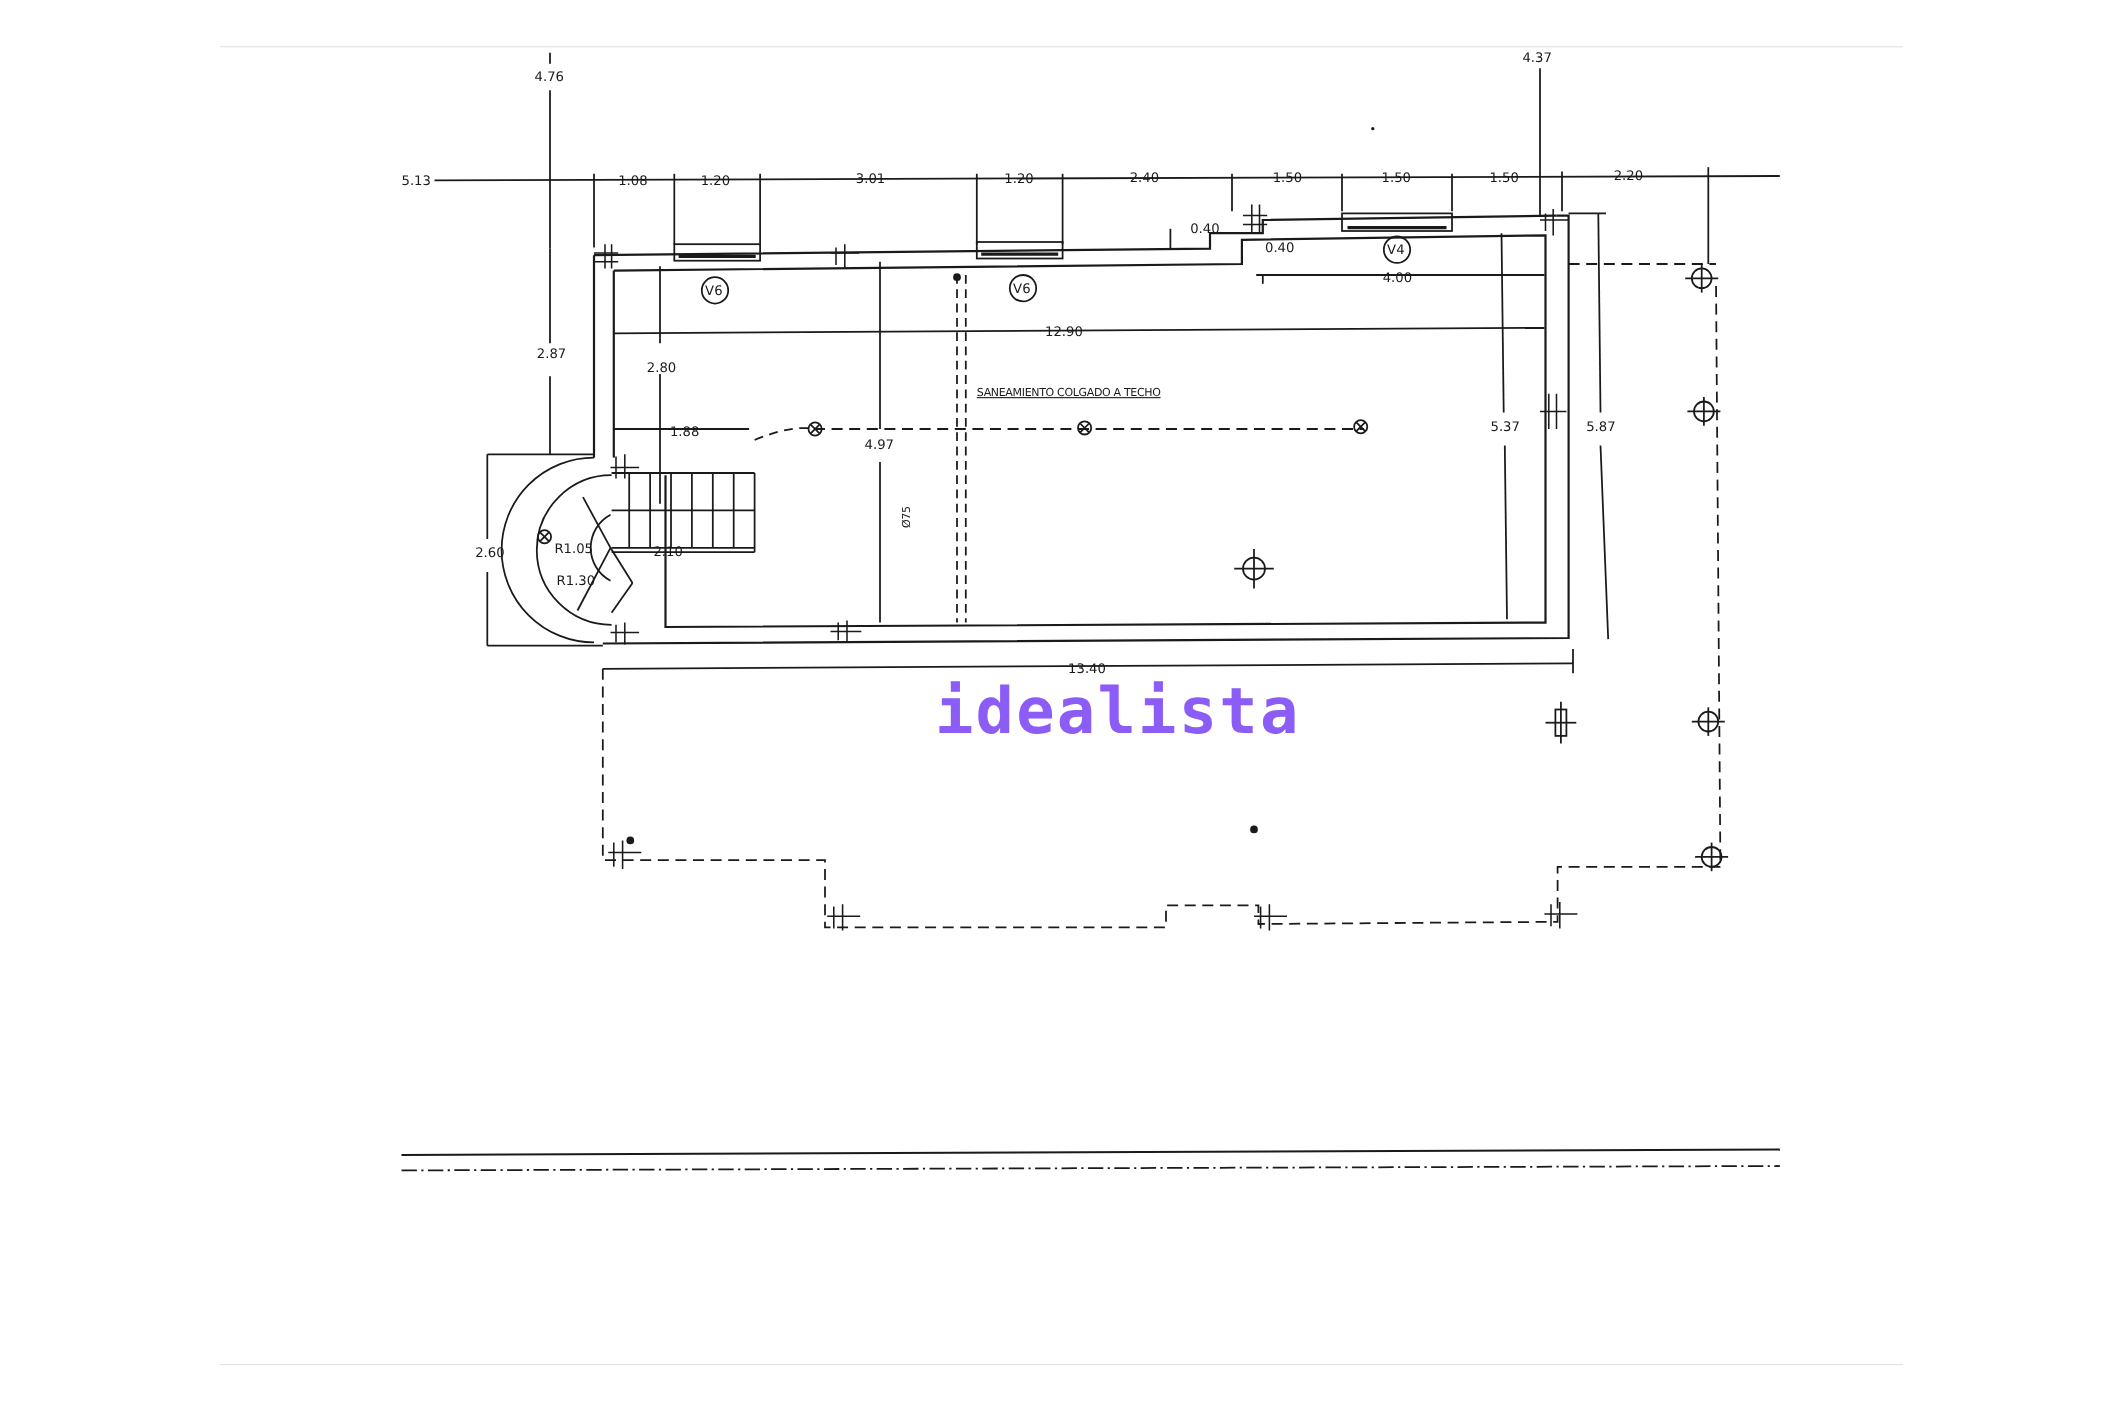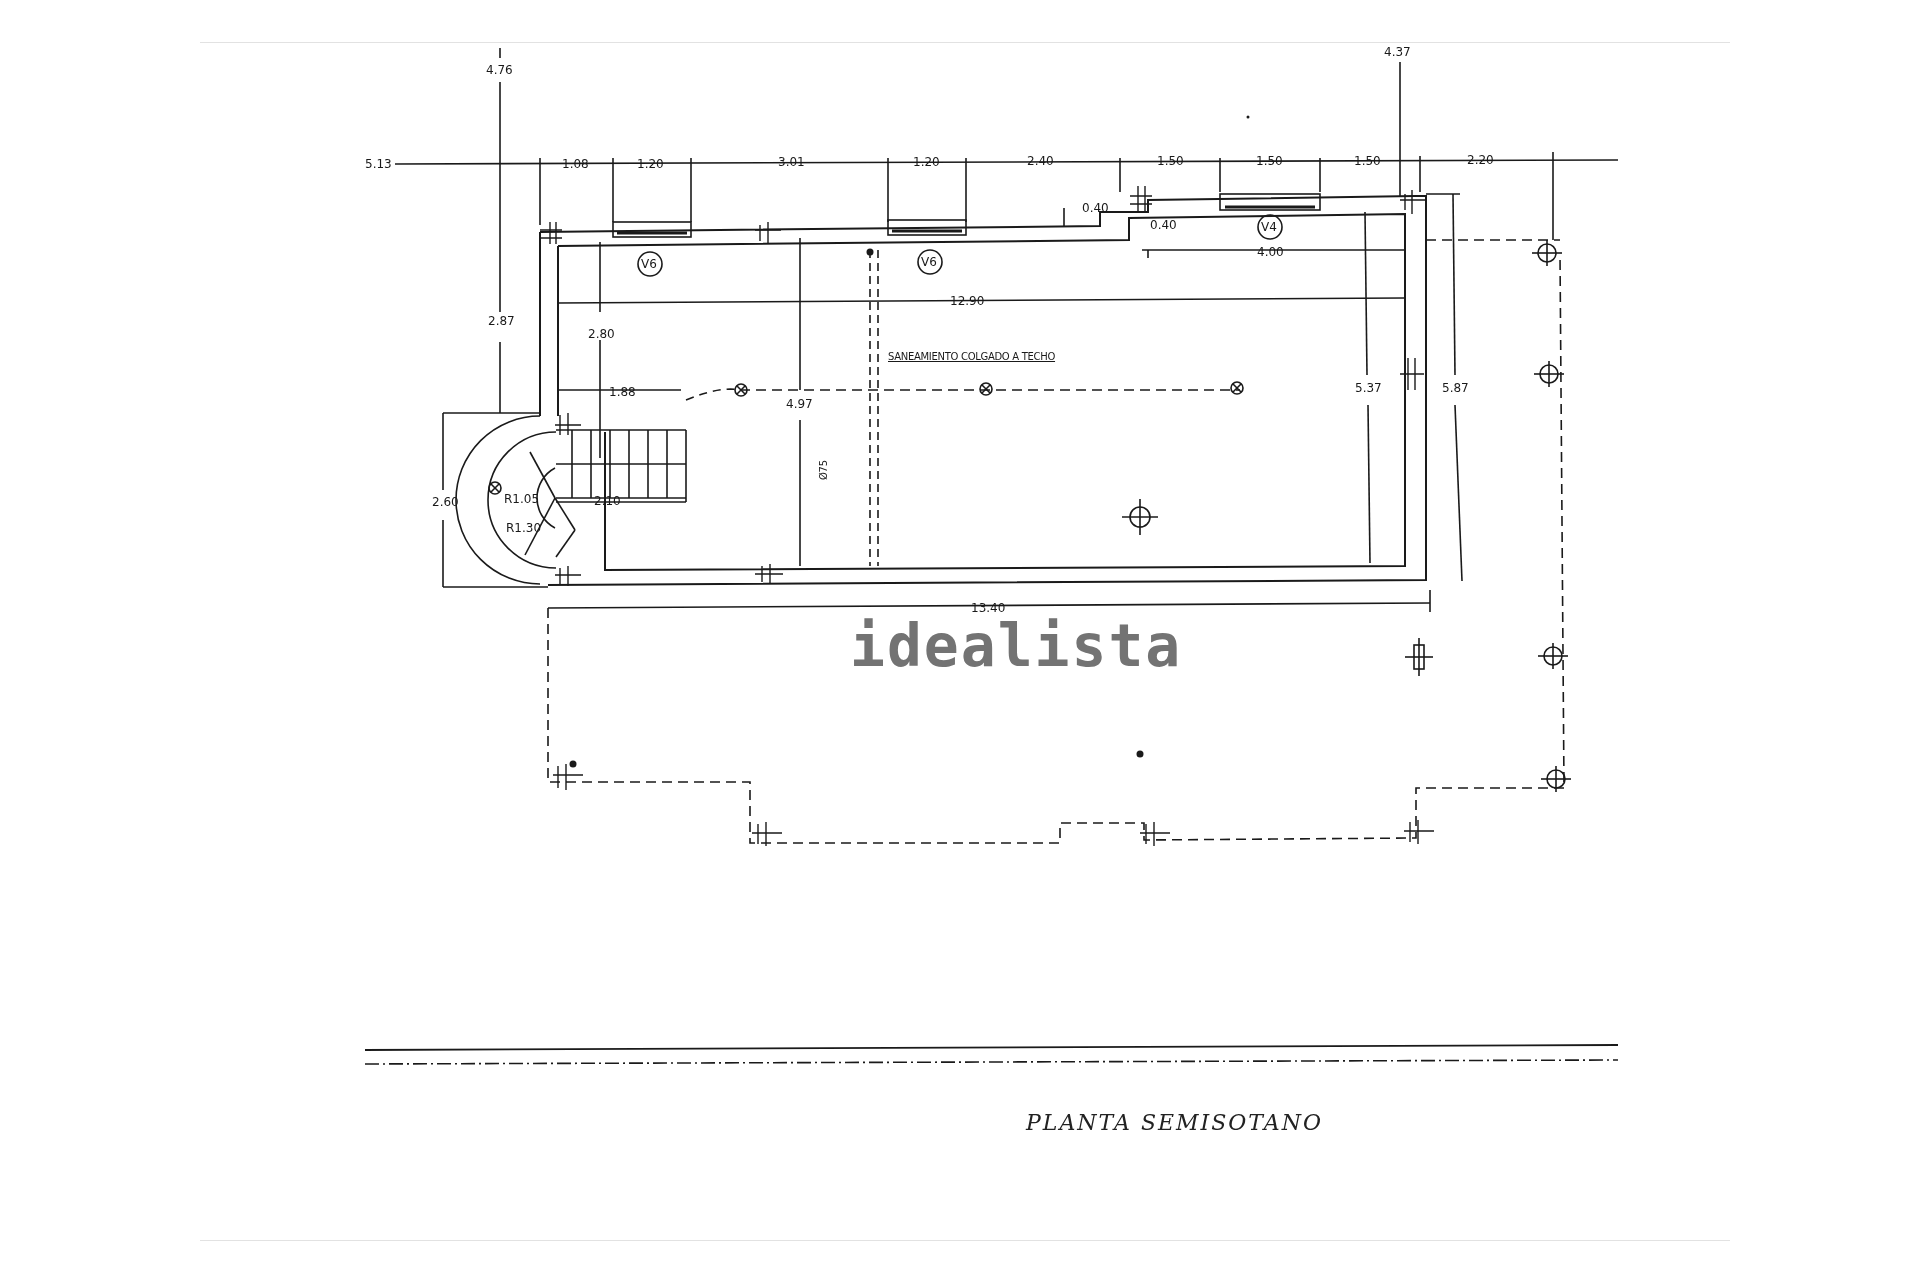--- a/index.html
+++ b/index.html
@@ -5,21 +5,21 @@
     html, body { margin: 0; padding: 0; background: #ffffff; }
     body { width: 1920px; height: 1280px; position: relative; overflow: hidden; font-family: "DejaVu Sans", sans-serif; }
     .frame-rule { position: absolute; left: 200px; width: 1530px; height: 1px; background: #e2e2e2; }
     #drawing { position: absolute; left: 0; top: 0; width: 1920px; height: 1280px; }
     svg text { font-family: "DejaVu Sans", sans-serif; fill: #1a1a1a; }
     .dim { font-size: 12px; }
     .note { font-size: 10px; letter-spacing: -0.3px; }
     .title-block { position: absolute; left: 1026px; top: 1110px; font-family: "DejaVu Serif", serif; font-style: italic; color: #222; }
     .title-block div { font-size: 21px; letter-spacing: 2px; height: 37px; }
     .title-block .t1 { font-size: 22px; }
-    .watermark { position: absolute; left: 850px; top: 612px; font-family: "DejaVu Sans Mono", monospace; font-weight: bold; font-size: 58px; color: #737373; letter-spacing: 2px; }
+    .watermark { position: absolute; left: 850px; top: 612px; font-family: "DejaVu Sans Mono", monospace; font-weight: bold; font-size: 58px; color: #8b5cf6; letter-spacing: 2px; }
   </style>
 </head>
 <body>
 
 <div class="frame-rule" style="top:42px;"></div>
 <div class="frame-rule" style="top:1240px;"></div>
 
 <svg id="drawing" viewBox="0 0 1920 1280" xmlns="http://www.w3.org/2000/svg">
   <g stroke="#1a1a1a" fill="none" stroke-width="1.6">
 
@@ -209,14 +209,13 @@
   <text class="note" x="885" y="362" transform="rotate(-90 885 420) translate(-60 0)">Ø75</text>
   <text class="note" x="888" y="360" text-decoration="underline">SANEAMIENTO COLGADO A TECHO</text>
   <text class="dim" x="641" y="268">V6</text>
   <text class="dim" x="921" y="266">V6</text>
   <text class="dim" x="1261" y="231">V4</text>
 </svg>
 
 <div class="watermark">idealista</div>
 
 <div class="title-block">
-  <div class="t1">PLANTA SEMISOTANO</div>
 </div>
 
 </body></html>

